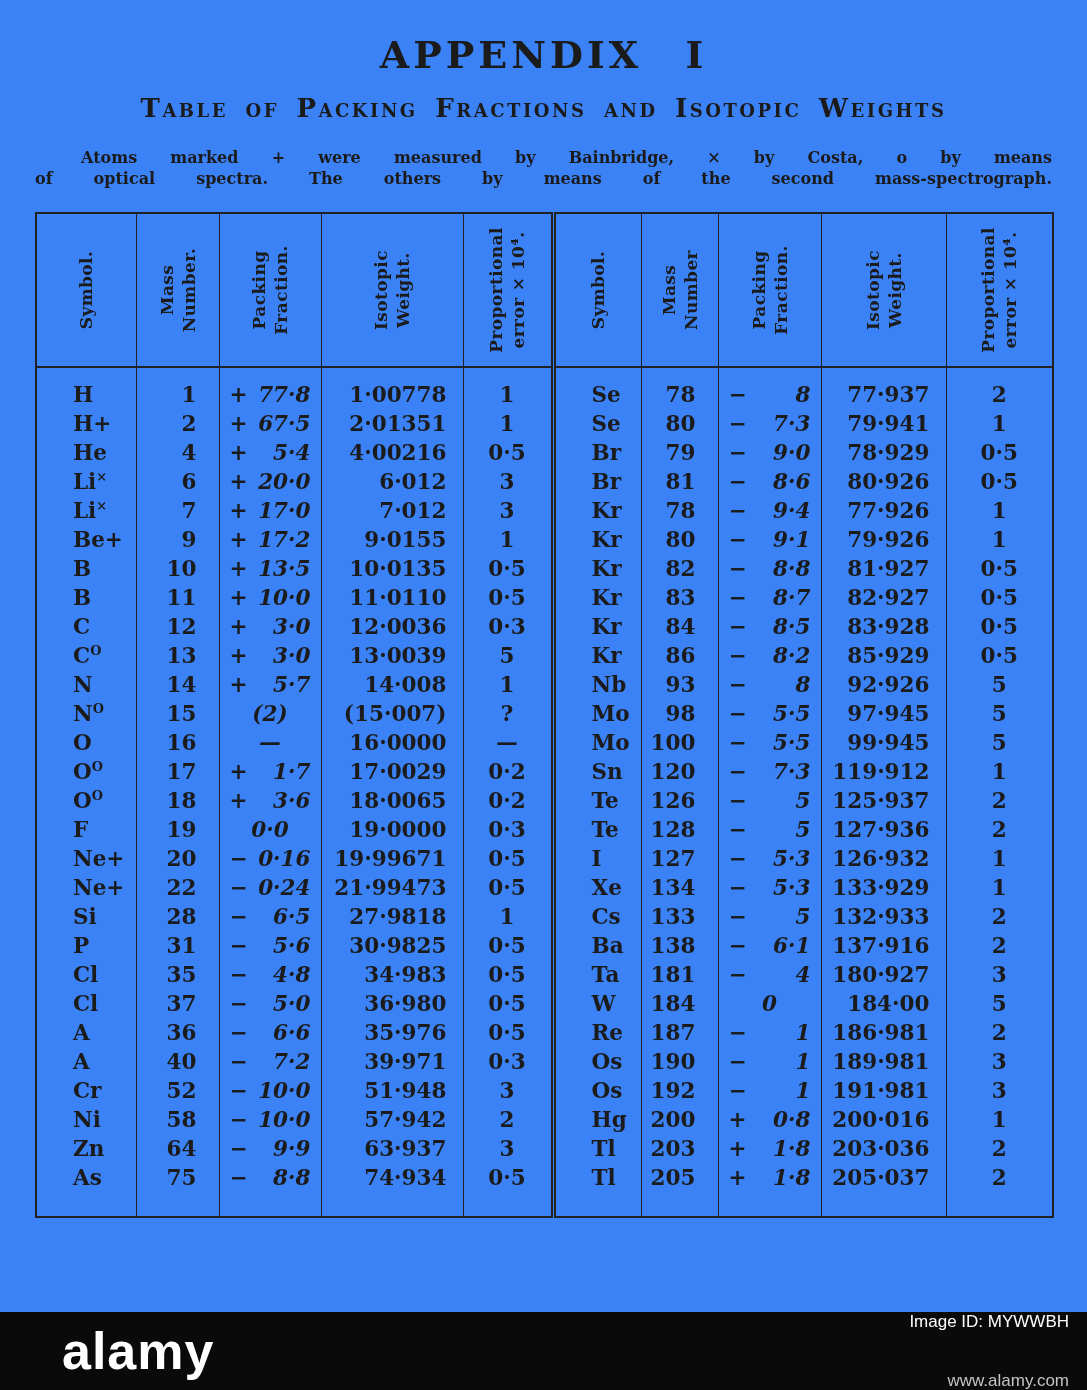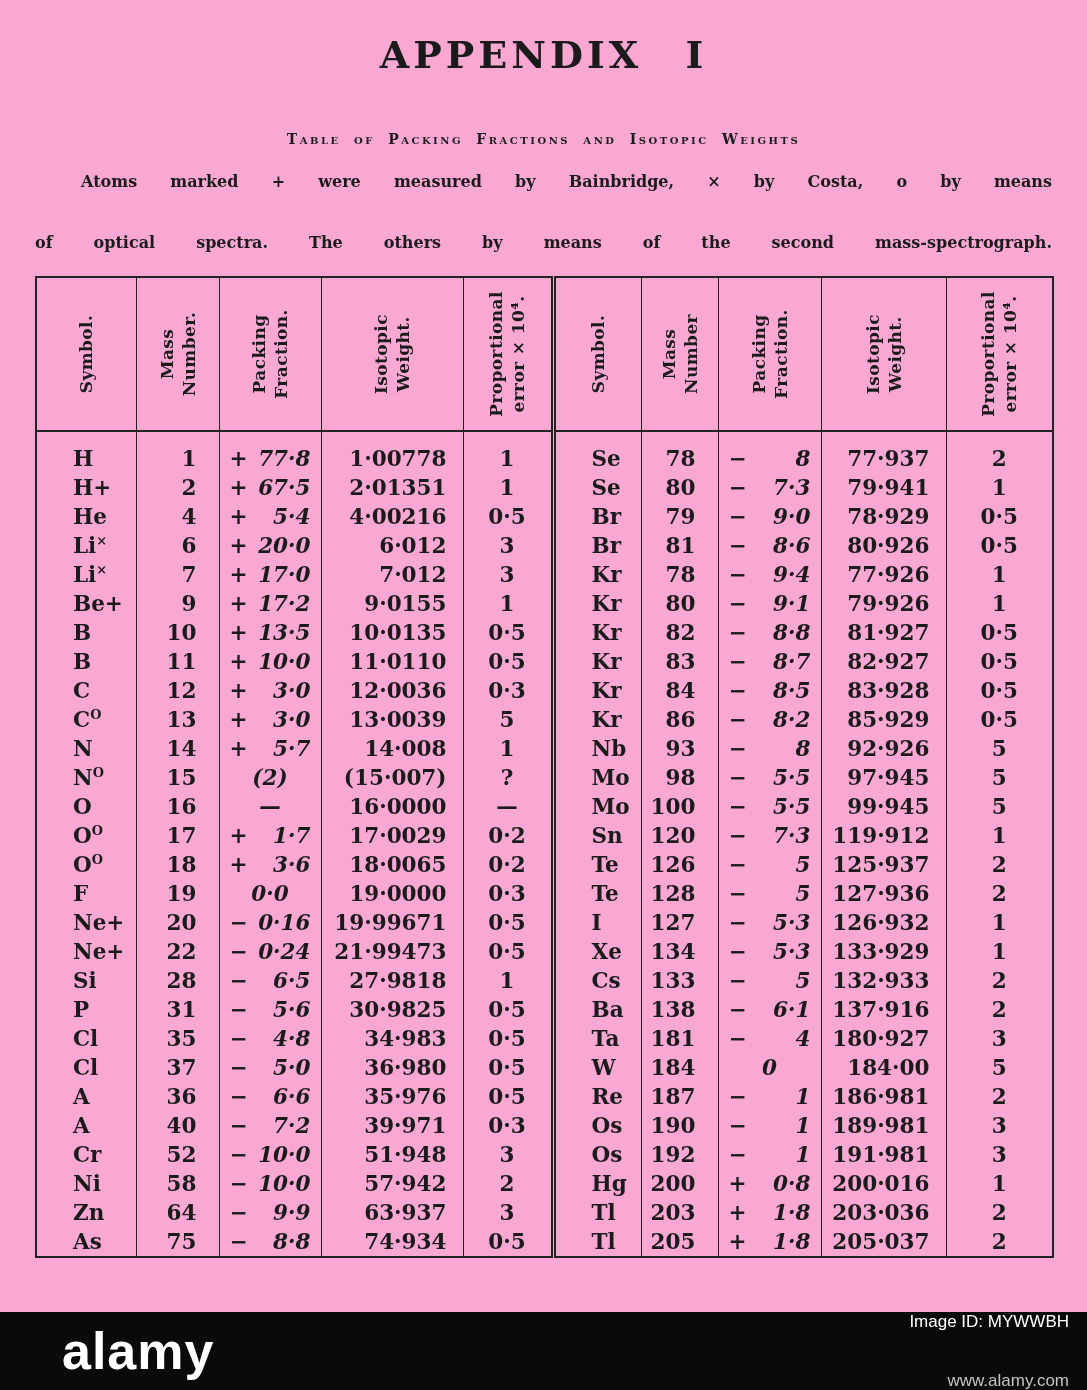--- a/index.html
+++ b/index.html
@@ -1,24 +1,24 @@
 <!DOCTYPE html>
 <html><head>
 <meta charset="utf-8">
 <style>
   html,body{margin:0;padding:0;background:#d9d9d9;}
-  .page{width:1087px;height:1390px;position:relative;background:#f9a8d4;
+  .page{width:1087px;height:1390px;position:relative;background:#3b82f6;
         font-family:"DejaVu Serif",serif;color:#1b1b1b;overflow:hidden;margin:0 auto;}
   .title{text-align:center;padding-top:32px;font-size:38px;font-weight:bold;
          letter-spacing:4px;word-spacing:26px;}
-  .subtitle{text-align:center;margin-top:54px;font-size:14px;font-weight:bold;
+  .subtitle{text-align:center;margin-top:16px;font-size:26px;font-weight:bold;
             font-variant:small-caps;letter-spacing:2.5px;word-spacing:6px;}
   .intro{width:1017px;margin:24px 0 0 35px;font-size:16px;font-weight:bold;line-height:1.34;}
   .intro .l1{text-indent:46px;text-align:justify;text-align-last:justify;}
-  .intro .l2{text-align:justify;text-align-last:justify;margin-top:40px;}
+  .intro .l2{text-align:justify;text-align-last:justify;}
   table{margin:22px 0 0 35px;border-collapse:collapse;table-layout:fixed;width:1017px;
         border:2px solid #222;}
   th{border-bottom:2.5px solid #222;height:152px;position:relative;padding:0;}
   th,td{border-left:1.6px solid #222;}
   th:first-child,td:first-child{border-left:none;}
   .divide{border-left:5px double #222 !important;}
   .rot{position:absolute;left:50%;top:50%;transform:translate(-50%,-50%) rotate(-90deg);
        white-space:pre-line;font-size:17px;font-weight:bold;text-align:center;
        line-height:1.3;letter-spacing:.4px;width:160px;}
   td{font-size:21.5px;font-weight:bold;height:29px;padding:0;}
@@ -26,21 +26,21 @@
   td.sym sup{font-size:60%;}
   td.mass{text-align:right;padding-right:22px;}
   td.pack{padding:0 10px;}
   td.pack .sign{float:left;}
   td.pack .val{float:right;font-style:italic;}
   td.pack.nosign{text-align:center;}
   td.pack.nosign .val{float:none;}
   td.wt{text-align:right;padding-right:16px;}
   td.err{text-align:center;}
   tbody tr:first-child td{padding-top:12px;}
-  tbody tr:last-child td{}
+  tbody tr:last-child td{padding-bottom:24px;}
   .bar{position:absolute;left:0;bottom:0;width:100%;height:78px;background:#0a0a0a;
        display:flex;align-items:center;justify-content:space-between;
        padding:0 18px 0 62px;box-sizing:border-box;
        font-family:"Liberation Sans",sans-serif;}
   .brand{color:#ffffff;font-size:52px;font-weight:bold;letter-spacing:1px;}
   .meta{text-align:right;color:#ffffff;font-size:17px;line-height:1.5;}
   .meta .url{color:#c3c3c3;margin-top:34px;}
 </style>
 </head>
 <body>

